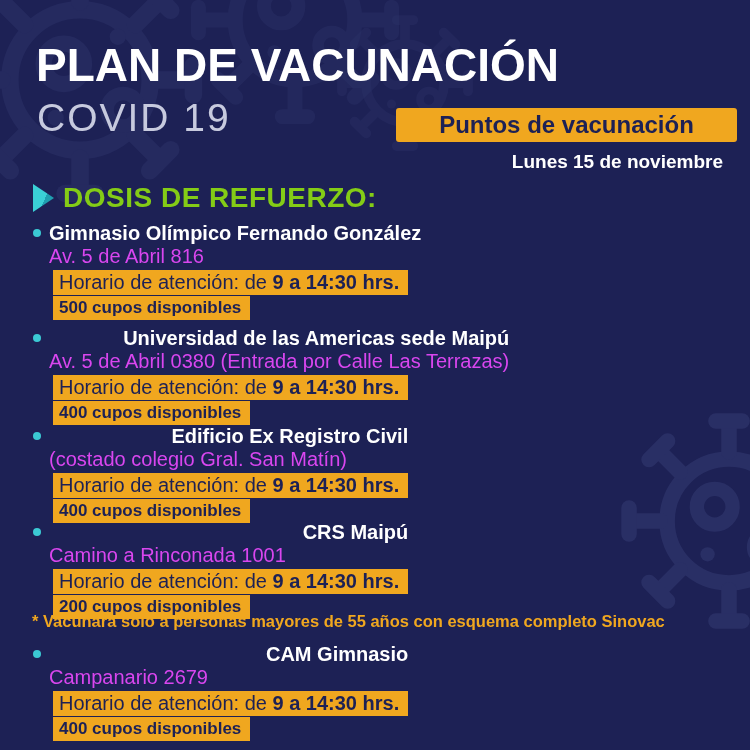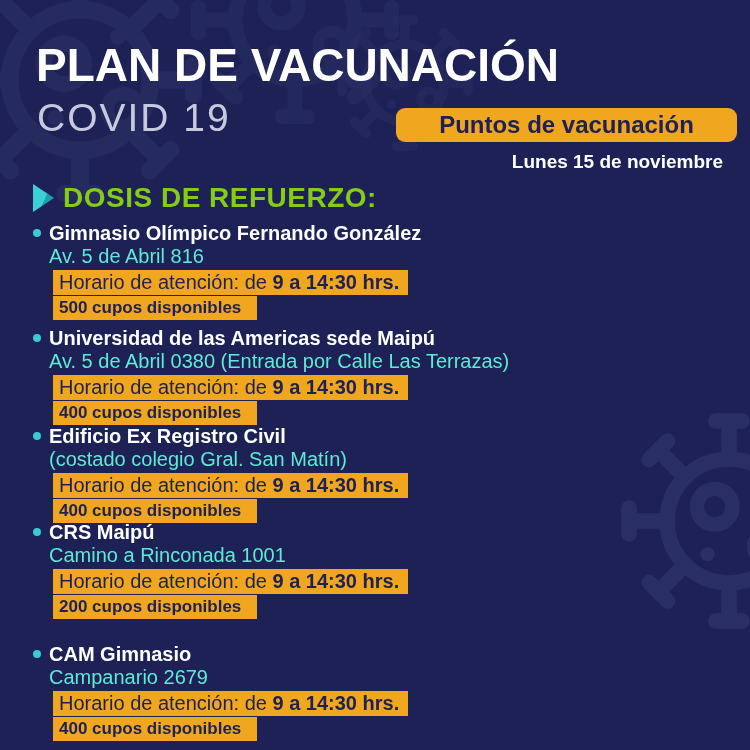--- a/index.html
+++ b/index.html
@@ -15,40 +15,40 @@
   .deco-tl2{left:180px;top:-95px;width:230px;height:230px;opacity:.45;}
   .deco-tl3{left:330px;top:8px;width:150px;height:150px;opacity:.40;}
   .deco-right{left:610px;top:402px;width:238px;height:238px;opacity:.85;}
   
   .title{position:absolute;left:36px;top:42px;font-size:46px;font-weight:700;
          color:#ffffff;letter-spacing:0;line-height:1;white-space:nowrap;}
   .subtitle{position:absolute;left:37px;top:98px;font-size:39px;font-weight:400;
          color:#c7cade;letter-spacing:2px;line-height:1;}
   .badge{position:absolute;left:396px;top:108px;width:341px;height:34px;
          background:#f0a71f;color:#1d2155;font-size:24px;font-weight:700;
-         border-radius:9px;display:flex;align-items:center;justify-content:center;
+         border-radius:3px;display:flex;align-items:center;justify-content:center;
          white-space:nowrap;}
   .date{position:absolute;right:27px;top:151px;font-size:19px;font-weight:700;color:#ffffff;}
   
   .section{position:absolute;left:33px;top:184px;display:flex;align-items:center;gap:9px;}
   .arrow{width:21px;height:28px;flex:none;
          background:linear-gradient(115deg,#3ad0d6 55%,#1f9fb0 55%);
          clip-path:polygon(0 0,100% 50%,0 100%);}
   .section-title{font-size:28px;font-weight:700;color:#84cc16;letter-spacing:.5px;line-height:1;}
   
   .entry{position:absolute;left:33px;}
   .loc-name{display:flex;align-items:center;gap:8px;font-size:20px;font-weight:700;
-            color:#ffffff;line-height:22px;white-space:nowrap;}
+            color:#ffffff;line-height:22px;white-space:nowrap;justify-content:space-between;}
   .dot{width:8px;height:8px;border-radius:50%;background:#3bc9d4;flex:none;}
-  .loc-addr{margin:1px 0 2px 16px;font-size:20px;font-weight:400;color:#5eead4;
+  .loc-addr{margin:1px 0 2px 16px;font-size:20px;font-weight:400;color:#d946ef;
             line-height:23px;white-space:nowrap;}
   .bar{display:table;margin-left:20px;background:#f0a71f;color:#1d2155;white-space:nowrap;}
   .bar.sched{font-size:20px;line-height:23px;padding:1px 9px 1px 6px;}
   .bar.sched b{font-weight:700;}
-  .bar.slots{font-size:17px;line-height:19px;font-weight:700;padding:2px 16px 3px 6px;margin-top:1px;}
+  .bar.slots{font-size:17px;line-height:19px;font-weight:700;padding:2px 9px 3px 6px;margin-top:1px;}
   .note{position:absolute;left:32px;top:612px;font-size:16.5px;font-weight:700;
         color:#f0a71f;white-space:nowrap;}
 </style>
 </head>
 <body>
 
 <div class="poster">
 
   <svg width="0" height="0" style="position:absolute" aria-hidden="true">
     <defs>
@@ -149,20 +149,21 @@
       <span>CRS Maipú</span>
     </div>
     <div class="loc-addr">Camino a Rinconada 1001</div>
     <div class="bar sched">
       <span>Horario de atención: de </span>
         <b>9 a 14:30 hrs.</b>
     </div>
     <div class="bar slots">200 cupos disponibles</div>
   </div>
 
+  <div class="note">* Vacunará solo a personas mayores de 55 años con esquema completo Sinovac</div>
 
   <div class="entry" style="top:643px">
     <div class="loc-name">
       <span class="dot"></span>
       <span>CAM Gimnasio</span>
     </div>
     <div class="loc-addr">Campanario 2679</div>
     <div class="bar sched">
       <span>Horario de atención: de </span>
         <b>9 a 14:30 hrs.</b>

